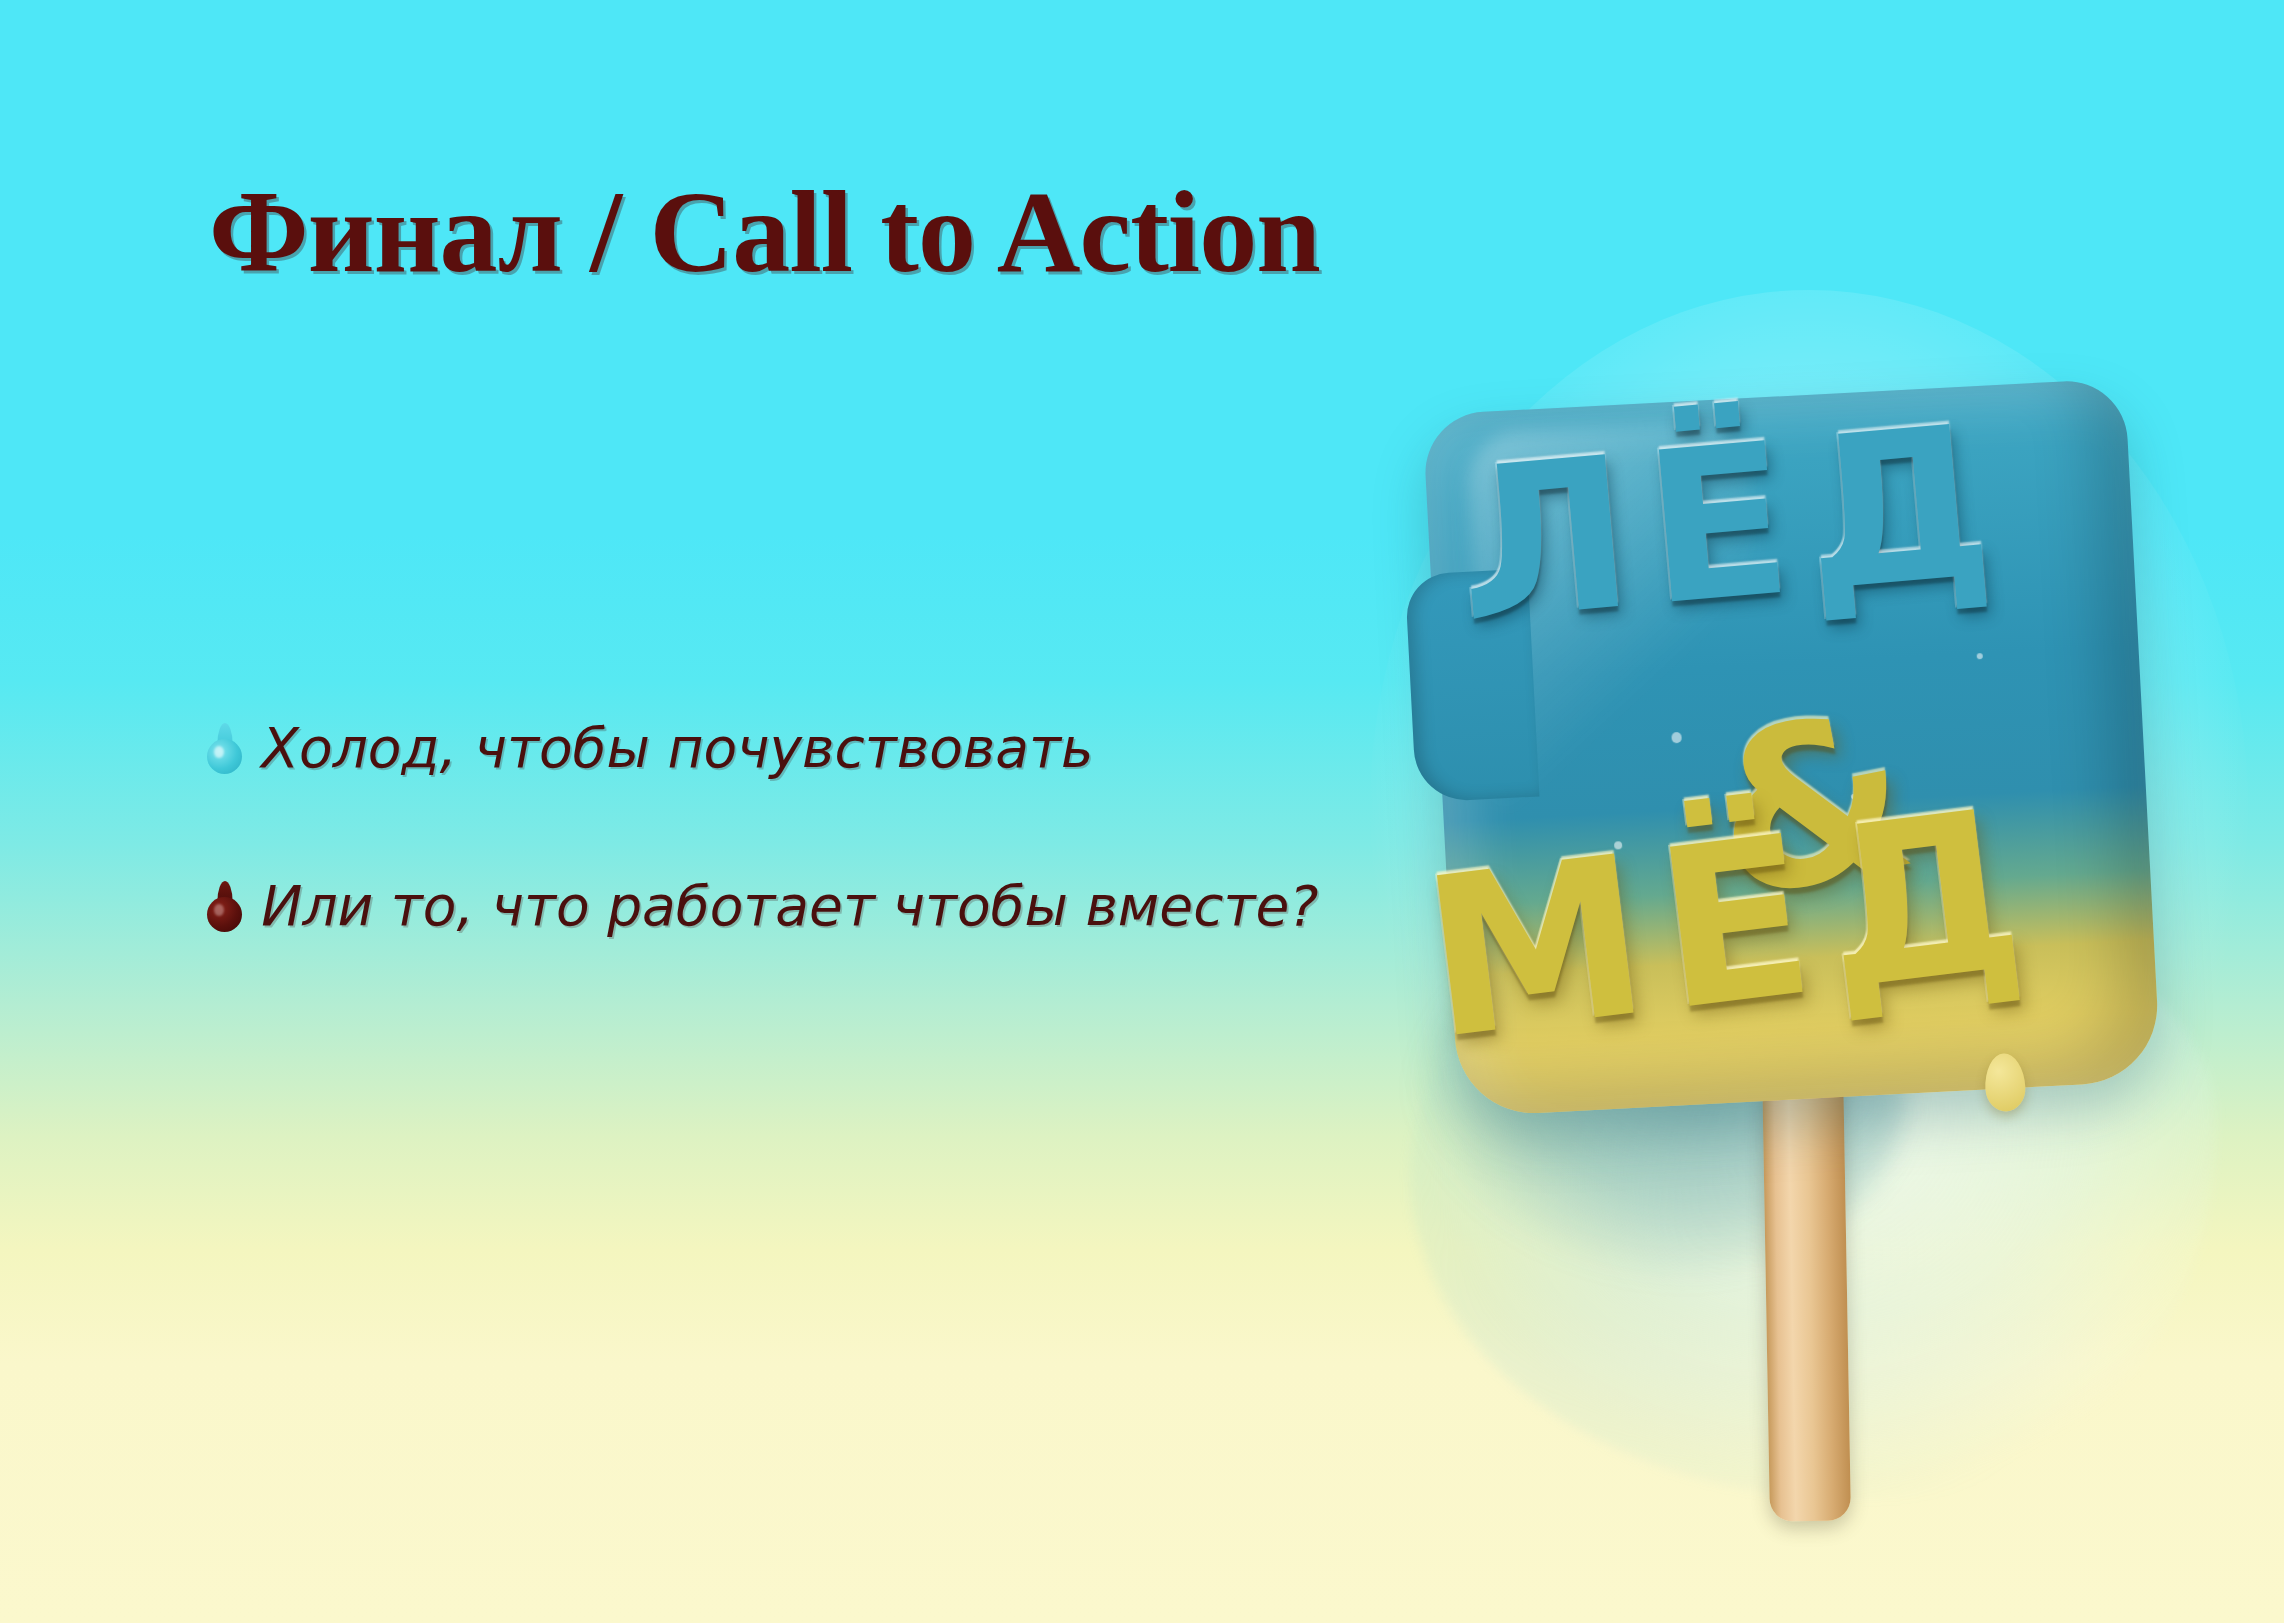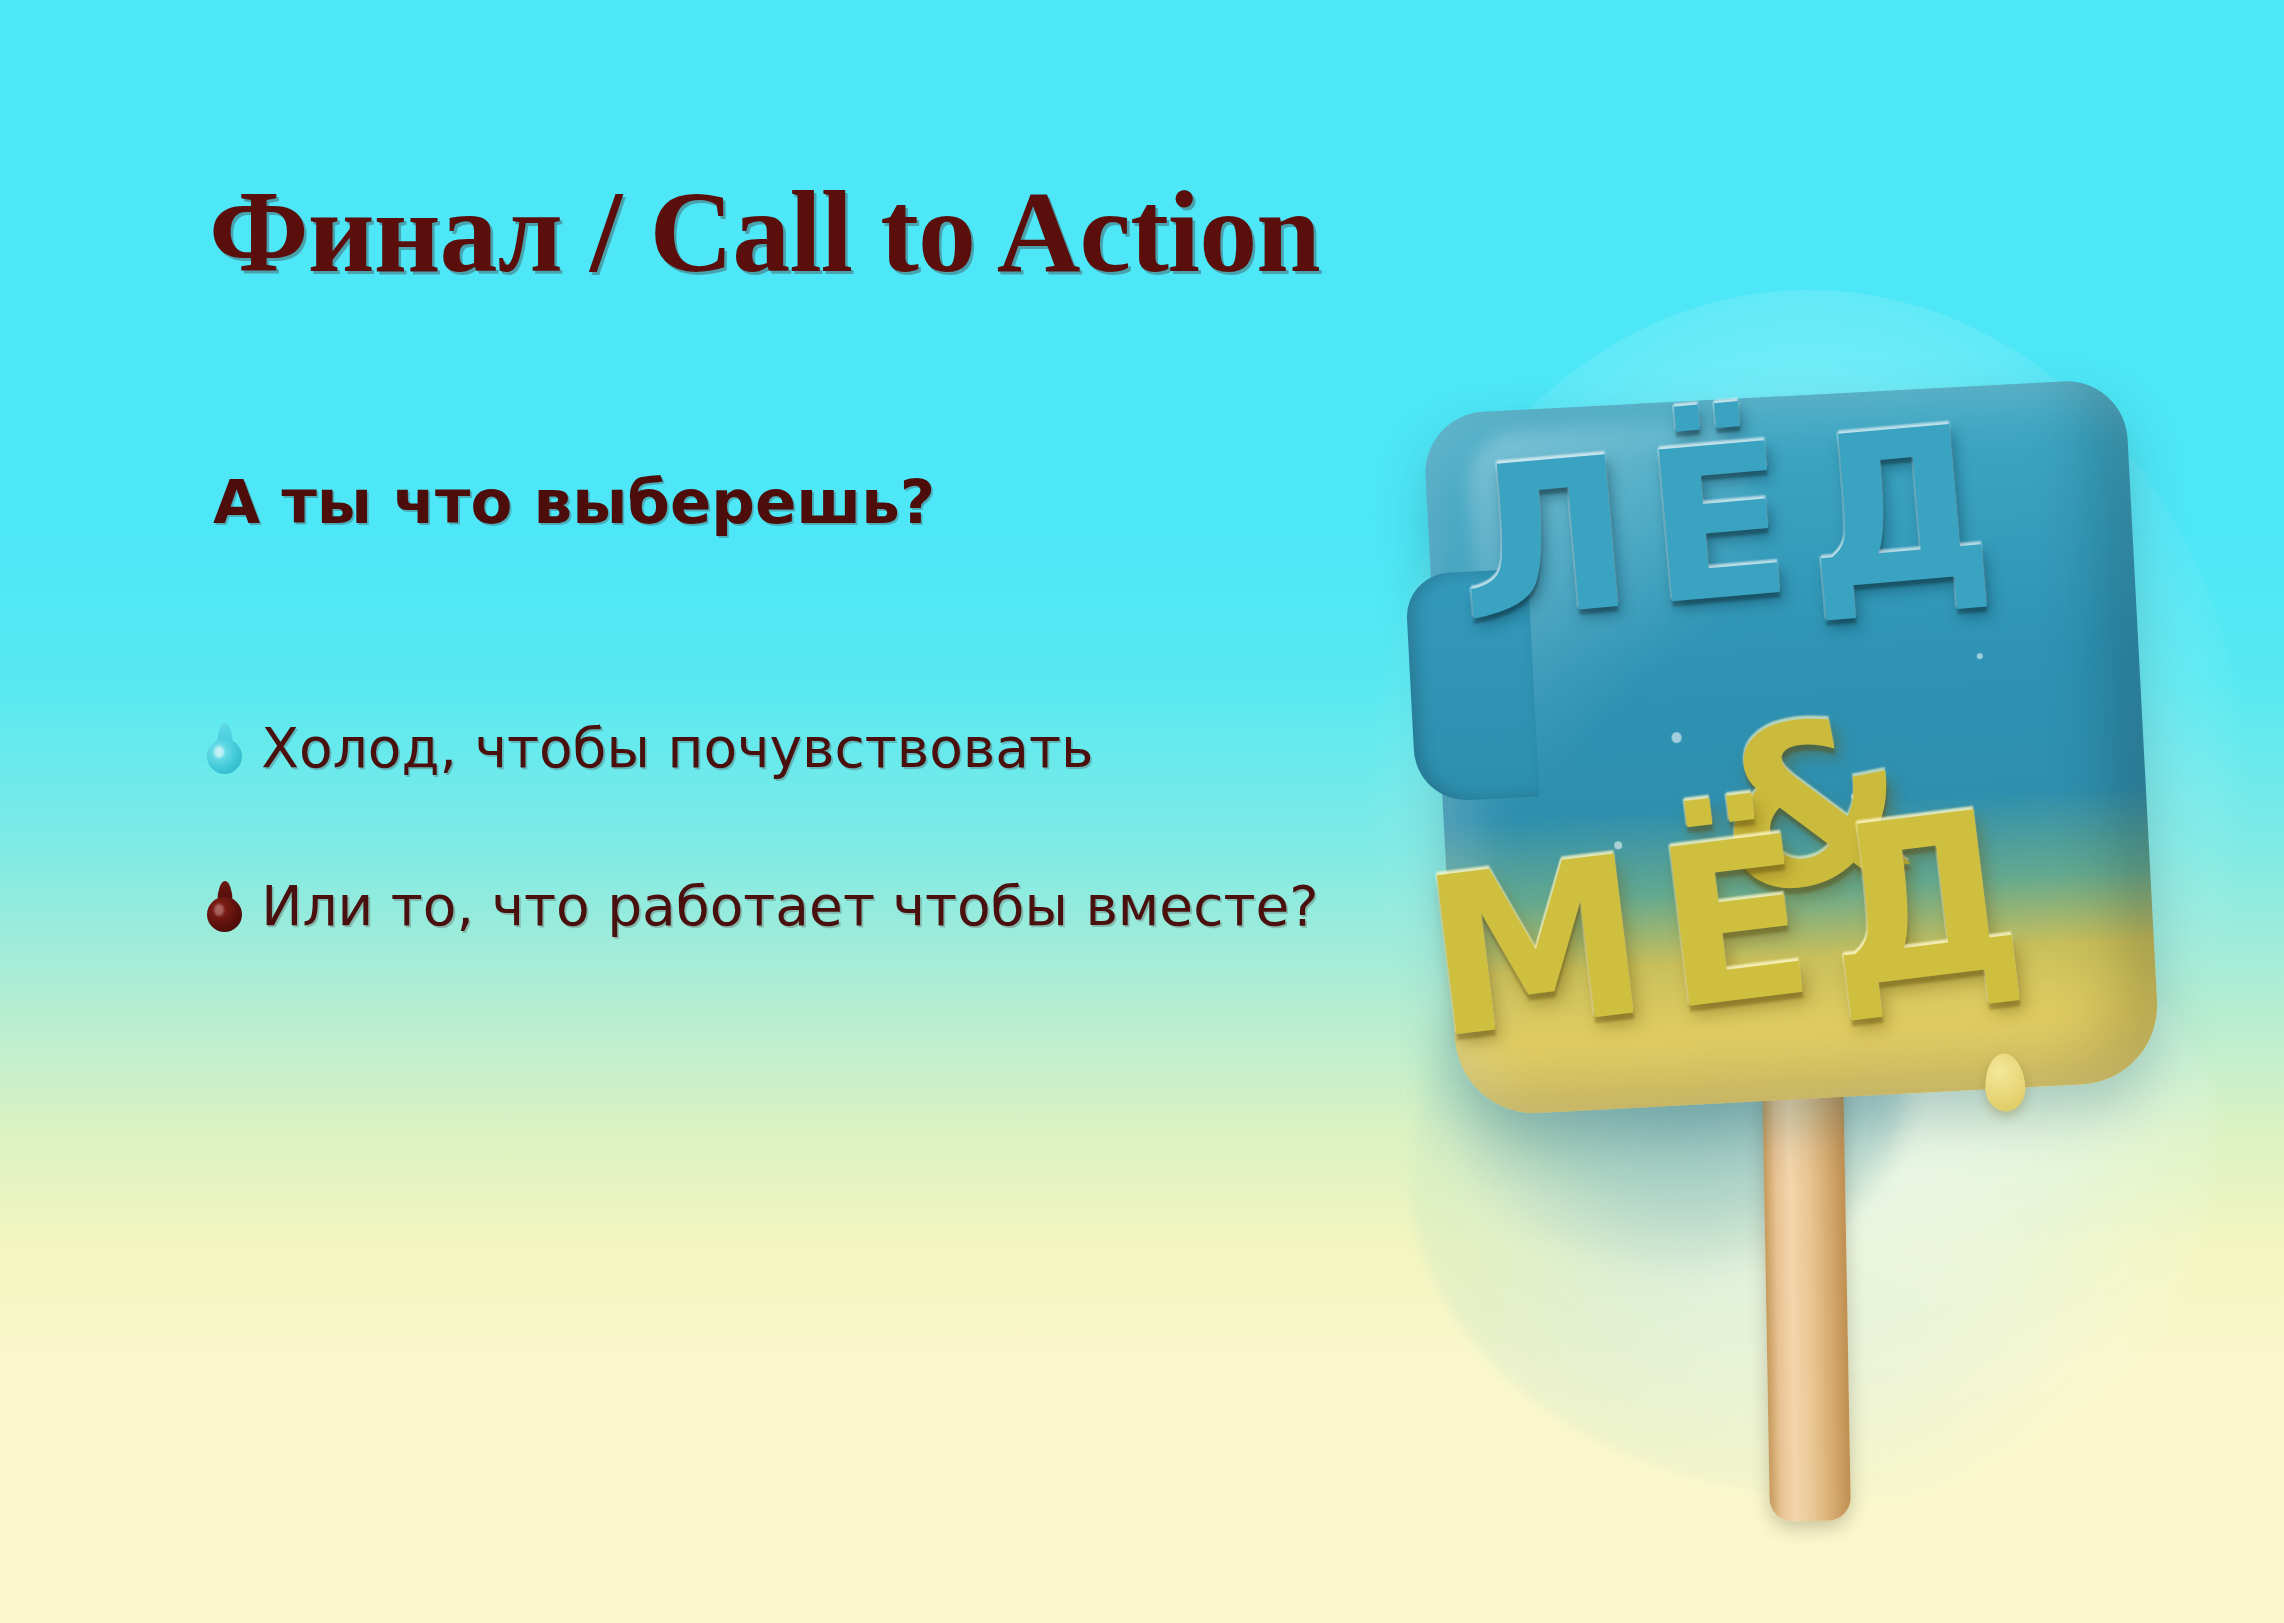--- a/index.html
+++ b/index.html
@@ -68,20 +68,21 @@
     white-space: nowrap;
     text-shadow: 1.8px 1.8px 0 rgba(60,8,8,0.25);
   }
 
   
   .bullets {
     position: absolute;
     left: 207px;
     top: 694px;
     width: 1133px;
+    font-style: italic;
   }
   .bullet {
     display: flex;
     align-items: center;
     height: 107px;
     margin-bottom: 51px;
   }
   .drop {
     position: relative;
     width: 35px;
@@ -362,21 +363,20 @@
       <span class="ch">М</span>
       <span class="ch">Ё</span>
       <span class="ch">Д</span>
     </div>
 
     <div class="drip"></div>
   </div>
 
   <div class="headline">Финал / Call to Action</div>
 
-  <div class="subhead">А ты что выберешь?</div>
 
   <div class="bullets">
 
     <div class="bullet">
       <span class="drop cyan">
         <span class="tip"></span>
           <span class="body"></span>
           <span class="shine"></span>
       </span>
       <span class="bullet-text">Холод, чтобы почувствовать</span>

